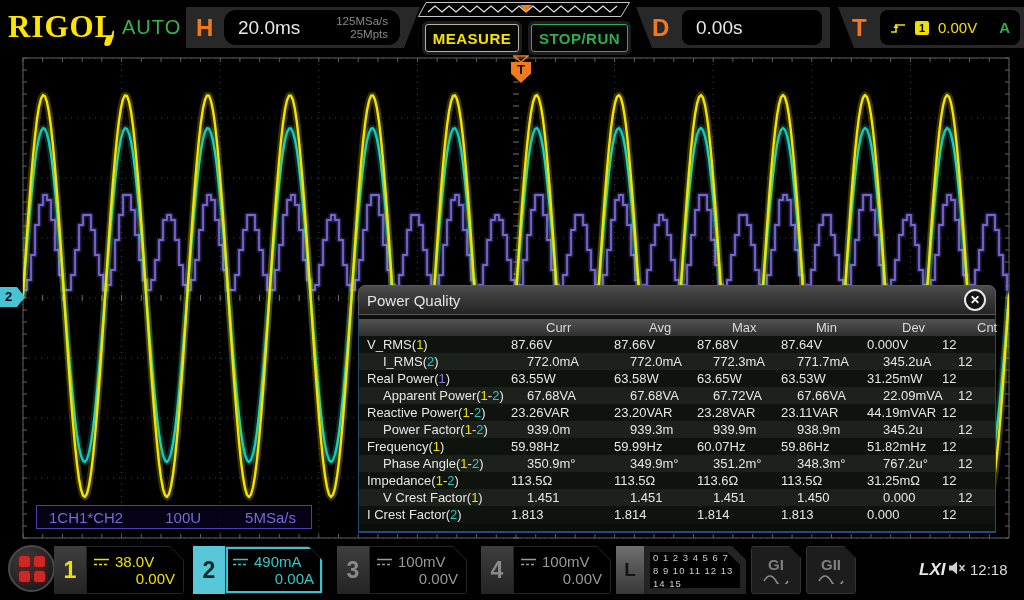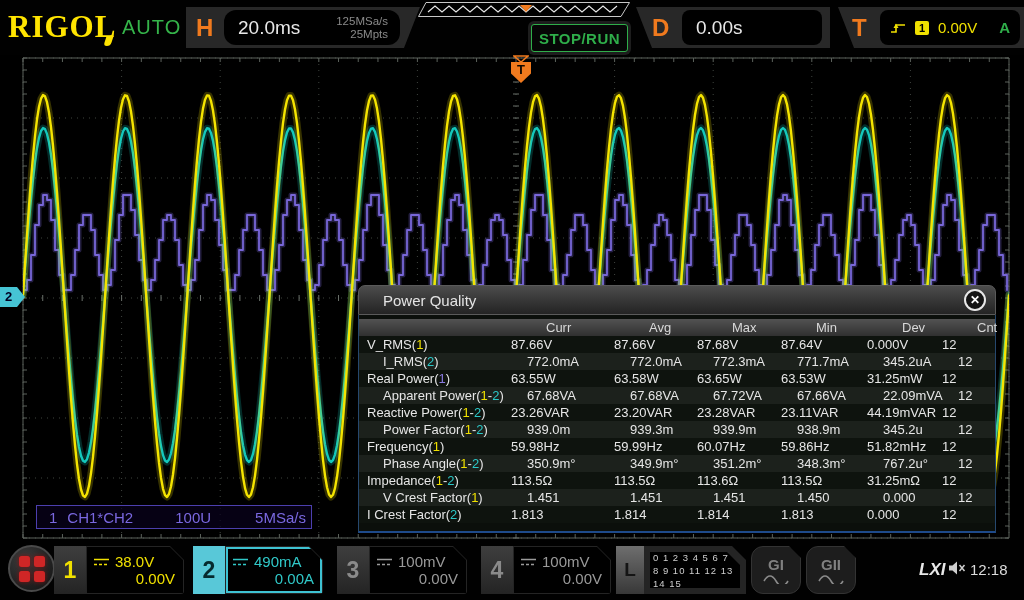--- a/index.html
+++ b/index.html
@@ -47,29 +47,29 @@
            clip-path:polygon(0 0,68% 0,100% 50%,68% 100%,0 100%);
            color:#002;font:bold 13px/20px "Liberation Sans",sans-serif;padding-left:5px;box-sizing:border-box;}
   .trig-tri{left:513px;top:55px;z-index:2;}
   .trig-flag{left:511px;top:62px;width:20px;height:21px;background:#f07a1e;z-index:2;
              clip-path:polygon(0 0,100% 0,100% 55%,50% 100%,0 55%);
              color:#100800;font:bold 13px/16px "Liberation Sans",sans-serif;text-align:center;}
   .mathlabel{left:36px;top:505px;width:276px;height:24px;border:1px solid #4c3fae;
              background:rgba(8,2,28,.72);color:#7a68e0;font-size:15px;z-index:2;
              display:flex;align-items:center;box-sizing:border-box;}
   .mathlabel .mnum{margin-left:12px;}
-  .mathlabel .mexpr{margin-left:10px;}
+  .mathlabel .mexpr{}
   .mathlabel .mscale{margin-left:42px;}
   .mathlabel .mrate{margin-left:44px;}
 
   
   .panel{left:358px;top:285px;width:638px;height:248px;z-index:3;}
   .panel-head{position:absolute;left:0;top:0;right:0;height:30px;border:1px solid #5a5a5a;box-sizing:border-box;
               background:linear-gradient(#4c4c4c,#232323);border-radius:7px 7px 0 0;}
-  .panel-title{position:absolute;left:24px;top:6px;font-size:15px;color:#e4e4e4;}
+  .panel-title{position:absolute;left:8px;top:6px;font-size:15px;color:#e4e4e4;}
   .close-btn{position:absolute;right:9px;top:3px;width:22px;height:22px;border-radius:50%;
              border:2px solid #e8e8e8;background:#141414;box-sizing:border-box;
              color:#fff;font:bold 12px/18px "Liberation Sans",sans-serif;text-align:center;}
   .panel-body{position:absolute;left:0;top:30px;right:0;bottom:0;background:#0b0f0b;
               border:1px solid #26486e;border-top:none;border-bottom:2px solid #1e4a8a;
               box-sizing:border-box;padding-top:4px;}
   .pq-row{display:grid;grid-template-columns:144px 103px 83px 84px 86px 75px auto;
           height:17px;line-height:17px;font-size:13px;color:#e6e6e6;padding-left:8px;white-space:nowrap;}
   .pq-head{background:linear-gradient(#525252,#303030);color:#d8d8d8;padding-left:43px;}
   .pq-row.alt{background:#1c211c;padding-left:24px;}
@@ -97,21 +97,21 @@
   .ch-sel .chval{color:#30c8c8;box-shadow:inset 0 0 0 2px #3ec2d2;}
   .ch-off .chtab{color:#8a8a8a;} .ch-off .chval{color:#9a9a9a;}
   .lbox{left:616px;top:6px;width:130px;height:48px;display:flex;background:#242424;
         clip-path:polygon(0 0,calc(100% - 14px) 0,100% 14px,100% 100%,0 100%);}
   .ltab{width:28px;display:flex;align-items:center;justify-content:center;
         font-weight:bold;font-size:19px;color:#141414;background:linear-gradient(#6e6e6e,#383838);}
   .ldig{flex:1;background:#000;margin:6px;display:flex;flex-direction:column;justify-content:center;
         color:#cfcfcf;font-size:9.5px;letter-spacing:1px;padding-left:3px;line-height:13px;
         clip-path:polygon(0 0,calc(100% - 13px) 0,100% 13px,100% 100%,0 100%);}
   .genbox{position:absolute;top:6px;width:50px;height:48px;background:#1d1d1d;border:1px solid #333;
-          box-sizing:border-box;border-radius:12px;display:flex;flex-direction:column;align-items:center;
+          box-sizing:border-box;border-radius:3px;display:flex;flex-direction:column;align-items:center;
           justify-content:center;color:#808080;font-weight:bold;font-size:15px;
           clip-path:polygon(0 0,calc(100% - 12px) 0,100% 12px,100% 100%,0 100%);text-align:right;}
   .lxi{left:919px;top:20px;font-style:italic;font-weight:bold;font-size:17px;color:#e8e8e8;}
   .spk{left:948px;top:20px;}
   .clock{left:970px;top:21px;font-size:15px;color:#dcdcdc;}
 </style>
 </head>
 <body>
 
 <svg id="scope" width="1024" height="485">
@@ -576,20 +576,21 @@
       </span>
     </div>
   </div>
 
   <svg class="abs zigzag" width="212" height="15" id="zig">
       <polygon points="8,0.5 211.5,0.5 203,14.5 0.5,14.5" fill="#000" stroke="#c8c8c8" stroke-width="1"></polygon>
       <polyline points="10,10 17,4 24,10 31,4 38,10 45,4 52,10 59,4 66,10 73,4 80,10 87,4 94,10 101,4 108,10 115,4 122,10 129,4 136,10 143,4 150,10 157,4 164,10 171,4 178,10 185,4 192,10 199,4 " fill="none" stroke="#e8e8e8" stroke-width="1.2"></polyline>
       <polygon points="102,3 114,3 108,10" fill="#f07a1e"></polygon>
     </svg>
 
+  <div class="btn measure">MEASURE</div>
   <div class="btn stoprun">STOP/RUN</div>
 
   <div class="abs dblock">
     <span class="abs dletter">D</span>
     <div class="abs dval">
         <span>0.00s</span>
       </div>
   </div>
 
   <div class="abs tblock">

